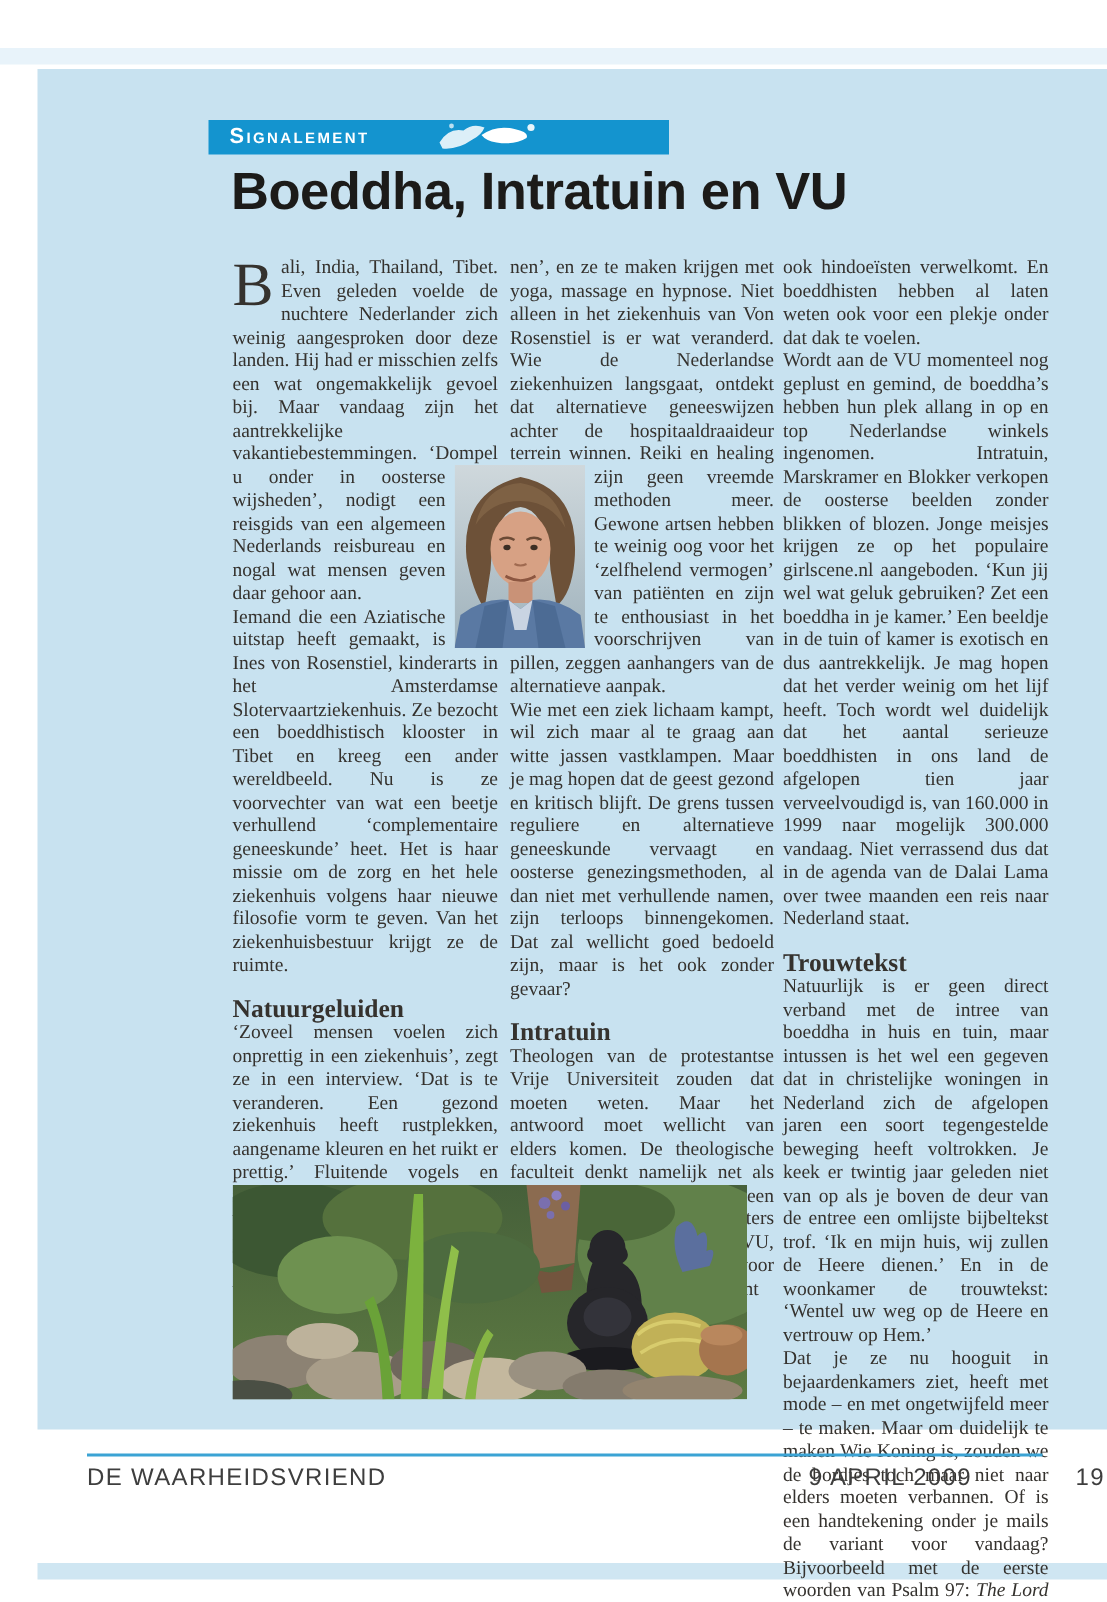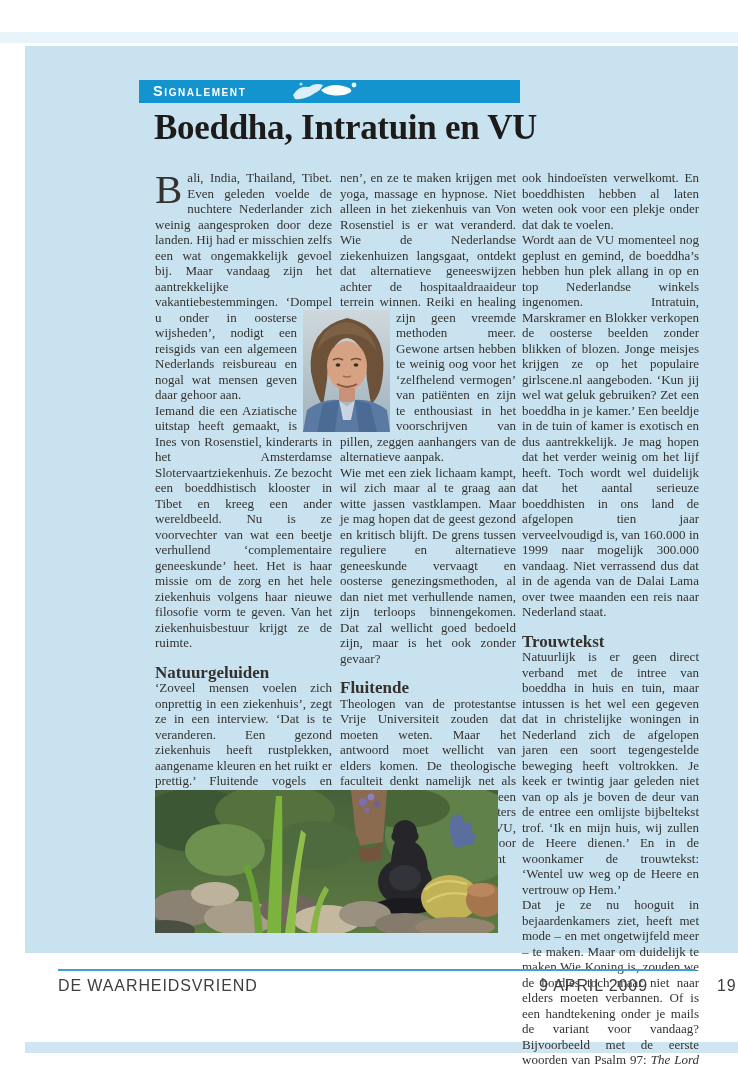--- a/index.html
+++ b/index.html
@@ -2,28 +2,28 @@
 <html><head>
 <meta charset="utf-8">
 <style>
   html,body{margin:0;padding:0;background:#ffffff;}
   .page{position:relative;width:738px;height:1068px;background:#ffffff;overflow:hidden;
         font-family:"Liberation Serif",serif;}
   .edge-strip-top{position:absolute;left:0;top:32px;width:738px;height:11px;background:#e8f3fa;}
   .edge-strip-bottom{position:absolute;left:25px;top:1042px;width:713px;height:11px;background:#cfe6f2;}
   .content-bg{position:absolute;left:25px;top:46px;width:713px;height:907px;background:#c8e2f0;}
 
-  .kicker-bar{position:absolute;left:139px;top:80px;width:381px;height:23px;background:#1494cf;}
+  .kicker-bar{position:absolute;left:139px;top:80px;width:307px;height:23px;background:#1494cf;}
   .kicker{position:absolute;left:14px;top:0;line-height:23px;color:#ffffff;
           font-family:"Liberation Sans",sans-serif;font-variant:small-caps;
           font-size:14.5px;font-weight:bold;letter-spacing:1.6px;}
   .cloud{position:absolute;left:152px;top:1px;}
 
   .title{position:absolute;left:154px;top:108px;margin:0;
-         font-family:Liberation Serif, serif;font-size:35px;font-weight:bold;
+         font-family:Liberation Sans, sans-serif;font-size:35px;font-weight:bold;
          color:#1c1b19;letter-spacing:-0.3px;}
 
   .col{position:absolute;top:170px;width:177px;font-size:13px;line-height:15.5px;
        text-align:justify;color:#35322e;}
   .col1{left:155px;}
   .col2{left:340px;width:176px;}
   .col3{left:522px;}
   .col p{margin:0;}
   .subhead{margin:14px 0 0 0;font-size:17px;line-height:15.5px;font-weight:bold;color:#35322e;}
   .dropcap{float:left;font-size:41px;line-height:33px;padding:3px 5px 0 0;color:#35322e;}
@@ -68,21 +68,21 @@
     <div class="spacer-r"></div>
   <p><span class="dropcap">B</span>ali, India, Thailand, Tibet. Even geleden voelde de nuchtere Nederlander zich weinig aangesproken door deze landen. Hij had er misschien zelfs een wat ongemakkelijk gevoel bij. Maar vandaag zijn het aantrekkelijke vakantiebestemmingen. ‘Dompel u onder in oosterse wijsheden’, nodigt een reisgids van een algemeen Nederlands reisbureau en nogal wat mensen geven daar gehoor aan.</p>
       <p>Iemand die een Aziatische uitstap heeft gemaakt, is Ines von Rosenstiel, kinderarts in het Amsterdamse Slotervaartziekenhuis. Ze bezocht een boeddhistisch klooster in Tibet en kreeg een ander wereldbeeld. Nu is ze voorvechter van wat een beetje verhullend ‘complementaire geneeskunde’ heet. Het is haar missie om de zorg en het hele ziekenhuis volgens haar nieuwe filosofie vorm te geven. Van het ziekenhuisbestuur krijgt ze de ruimte.</p>
       <h3 class="subhead">Natuurgeluiden</h3>
       <p>‘Zoveel mensen voelen zich onprettig in een ziekenhuis’, zegt ze in een interview. ‘Dat is te veranderen. Een gezond ziekenhuis heeft rustplekken, aangename kleuren en het ruikt er prettig.’ Fluitende vogels en natuurgeluiden kun je moeilijk vervelend noemen. Maar minder prettig wordt het als het personeel zieke kinderen zogeheten visualisatieoefeningen laat doen om te ‘richten en ontspan-</p>
     </div>
   <div class="col col2">
     <div class="spacer-l"></div>
   <p>nen’, en ze te maken krijgen met yoga, massage en hypnose. Niet alleen in het ziekenhuis van Von Rosenstiel is er wat veranderd. Wie de Nederlandse ziekenhuizen langsgaat, ontdekt dat alternatieve geneeswijzen achter de hospitaaldraaideur terrein winnen. Reiki en healing zijn geen vreemde methoden meer. Gewone artsen hebben te weinig oog voor het ‘zelfhelend vermogen’ van patiënten en zijn te enthousiast in het voorschrijven van pillen, zeggen aanhangers van de alternatieve aanpak.</p>
       <p>Wie met een ziek lichaam kampt, wil zich maar al te graag aan witte jassen vastklampen. Maar je mag hopen dat de geest gezond en kritisch blijft. De grens tussen reguliere en alternatieve geneeskunde vervaagt en oosterse genezingsmethoden, al dan niet met verhullende namen, zijn terloops binnengekomen. Dat zal wellicht goed bedoeld zijn, maar is het ook zonder gevaar?</p>
-      <h3 class="subhead">Fluitende</h3>
+      <h3 class="subhead">Intratuin</h3>
       <p>Theologen van de protestantse Vrije Universiteit zouden dat moeten weten. Maar het antwoord moet wellicht van elders komen. De theologische faculteit denkt namelijk net als mevrouw Von Rosenstiel aan een soort integratie van oosters denken. Vandaar dat de VU, naast de ruimte die er voor moslims is, vanaf 2010 wellicht</p>
     </div>
   <div class="col col3">
       <p>ook hindoeïsten verwelkomt. En boeddhisten hebben al laten weten ook voor een plekje onder dat dak te voelen.</p>
       <p>Wordt aan de VU momenteel nog geplust en gemind, de boeddha’s hebben hun plek allang in op en top Nederlandse winkels ingenomen. Intratuin, Marskramer en Blokker verkopen de oosterse beelden zonder blikken of blozen. Jonge meisjes krijgen ze op het populaire girlscene.nl aangeboden. ‘Kun jij wel wat geluk gebruiken? Zet een boeddha in je kamer.’ Een beeldje in de tuin of kamer is exotisch en dus aantrekkelijk. Je mag hopen dat het verder weinig om het lijf heeft. Toch wordt wel duidelijk dat het aantal serieuze boeddhisten in ons land de afgelopen tien jaar verveelvoudigd is, van 160.000 in 1999 naar mogelijk 300.000 vandaag. Niet verrassend dus dat in de agenda van de Dalai Lama over twee maanden een reis naar Nederland staat.</p>
       <h3 class="subhead">Trouwtekst</h3>
       <p>Natuurlijk is er geen direct verband met de intree van boeddha in huis en tuin, maar intussen is het wel een gegeven dat in christelijke woningen in Nederland zich de afgelopen jaren een soort tegengestelde beweging heeft voltrokken. Je keek er twintig jaar geleden niet van op als je boven de deur van de entree een omlijste bijbeltekst trof. ‘Ik en mijn huis, wij zullen de Heere dienen.’ En in de woonkamer de trouwtekst: ‘Wentel uw weg op de Heere en vertrouw op Hem.’</p>
       <p>Dat je ze nu hooguit in bejaardenkamers ziet, heeft met mode – en met ongetwijfeld meer – te maken. Maar om duidelijk te maken Wie Koning is, zouden we de bordjes toch maar niet naar elders moeten verbannen. Of is een handtekening onder je mails de variant voor vandaag? Bijvoorbeeld met de eerste woorden van Psalm 97: <em>The Lord is King! Let the earth rejoice.</em></p>
     </div>
 

